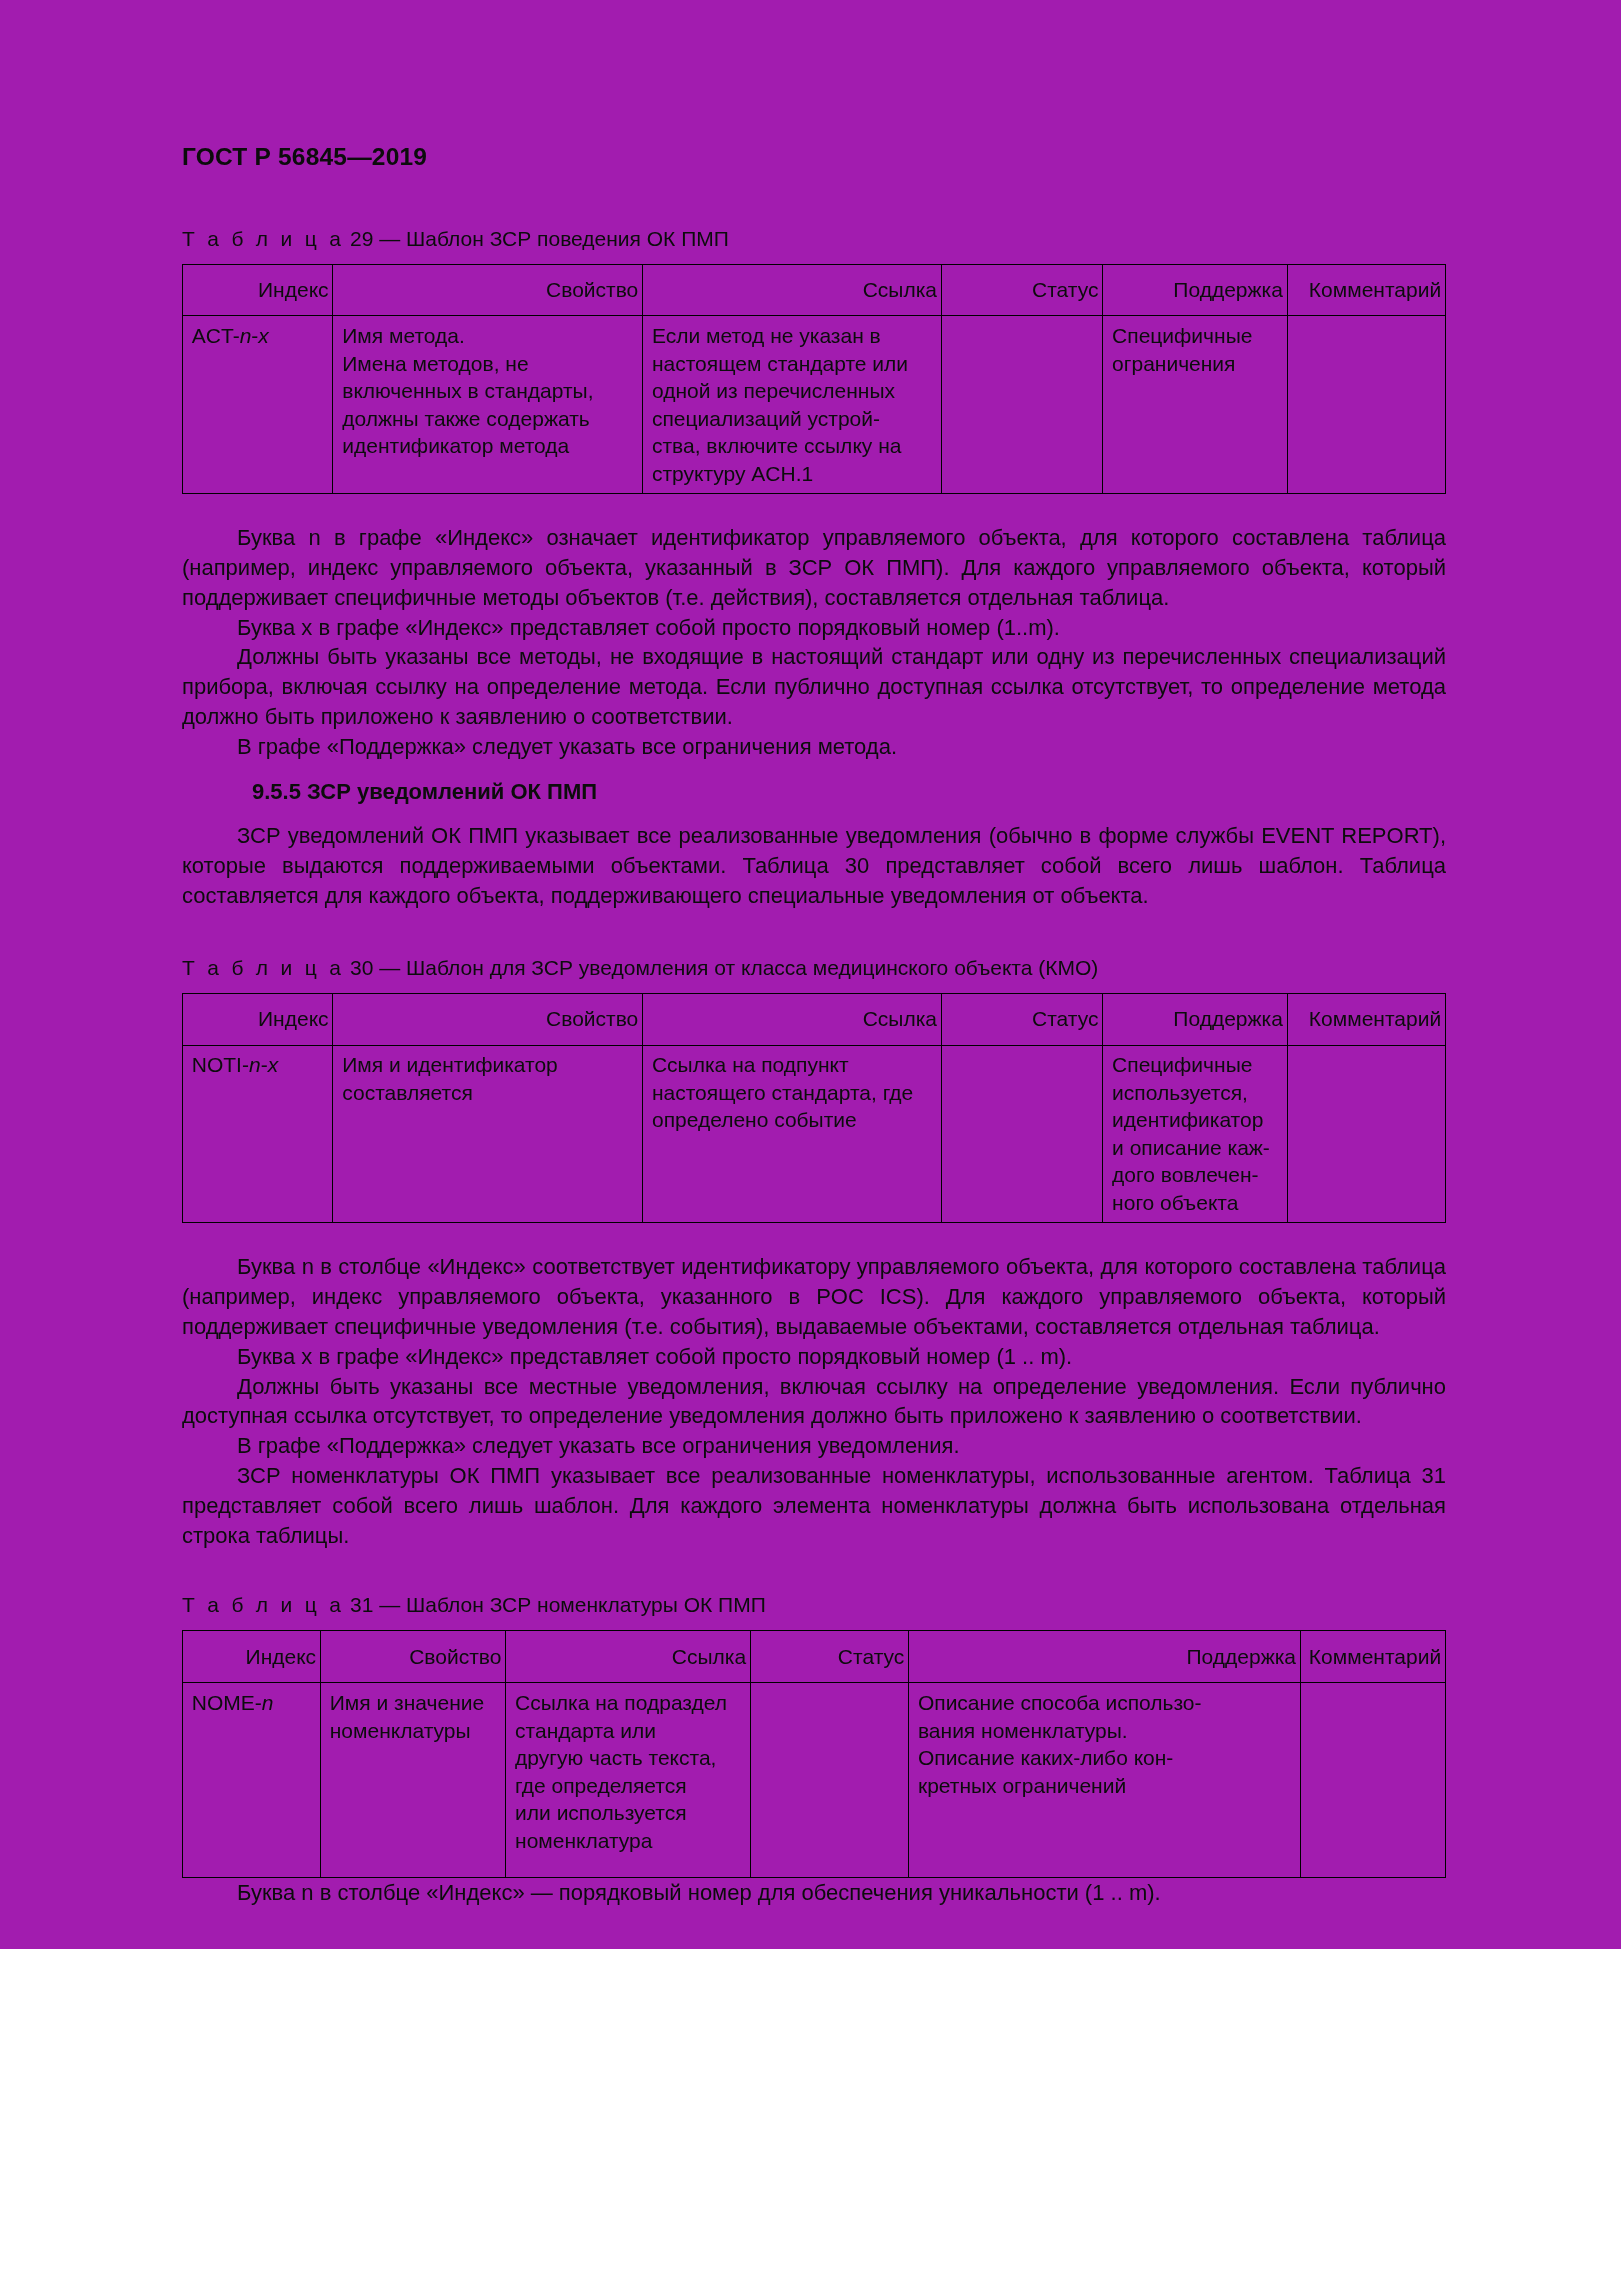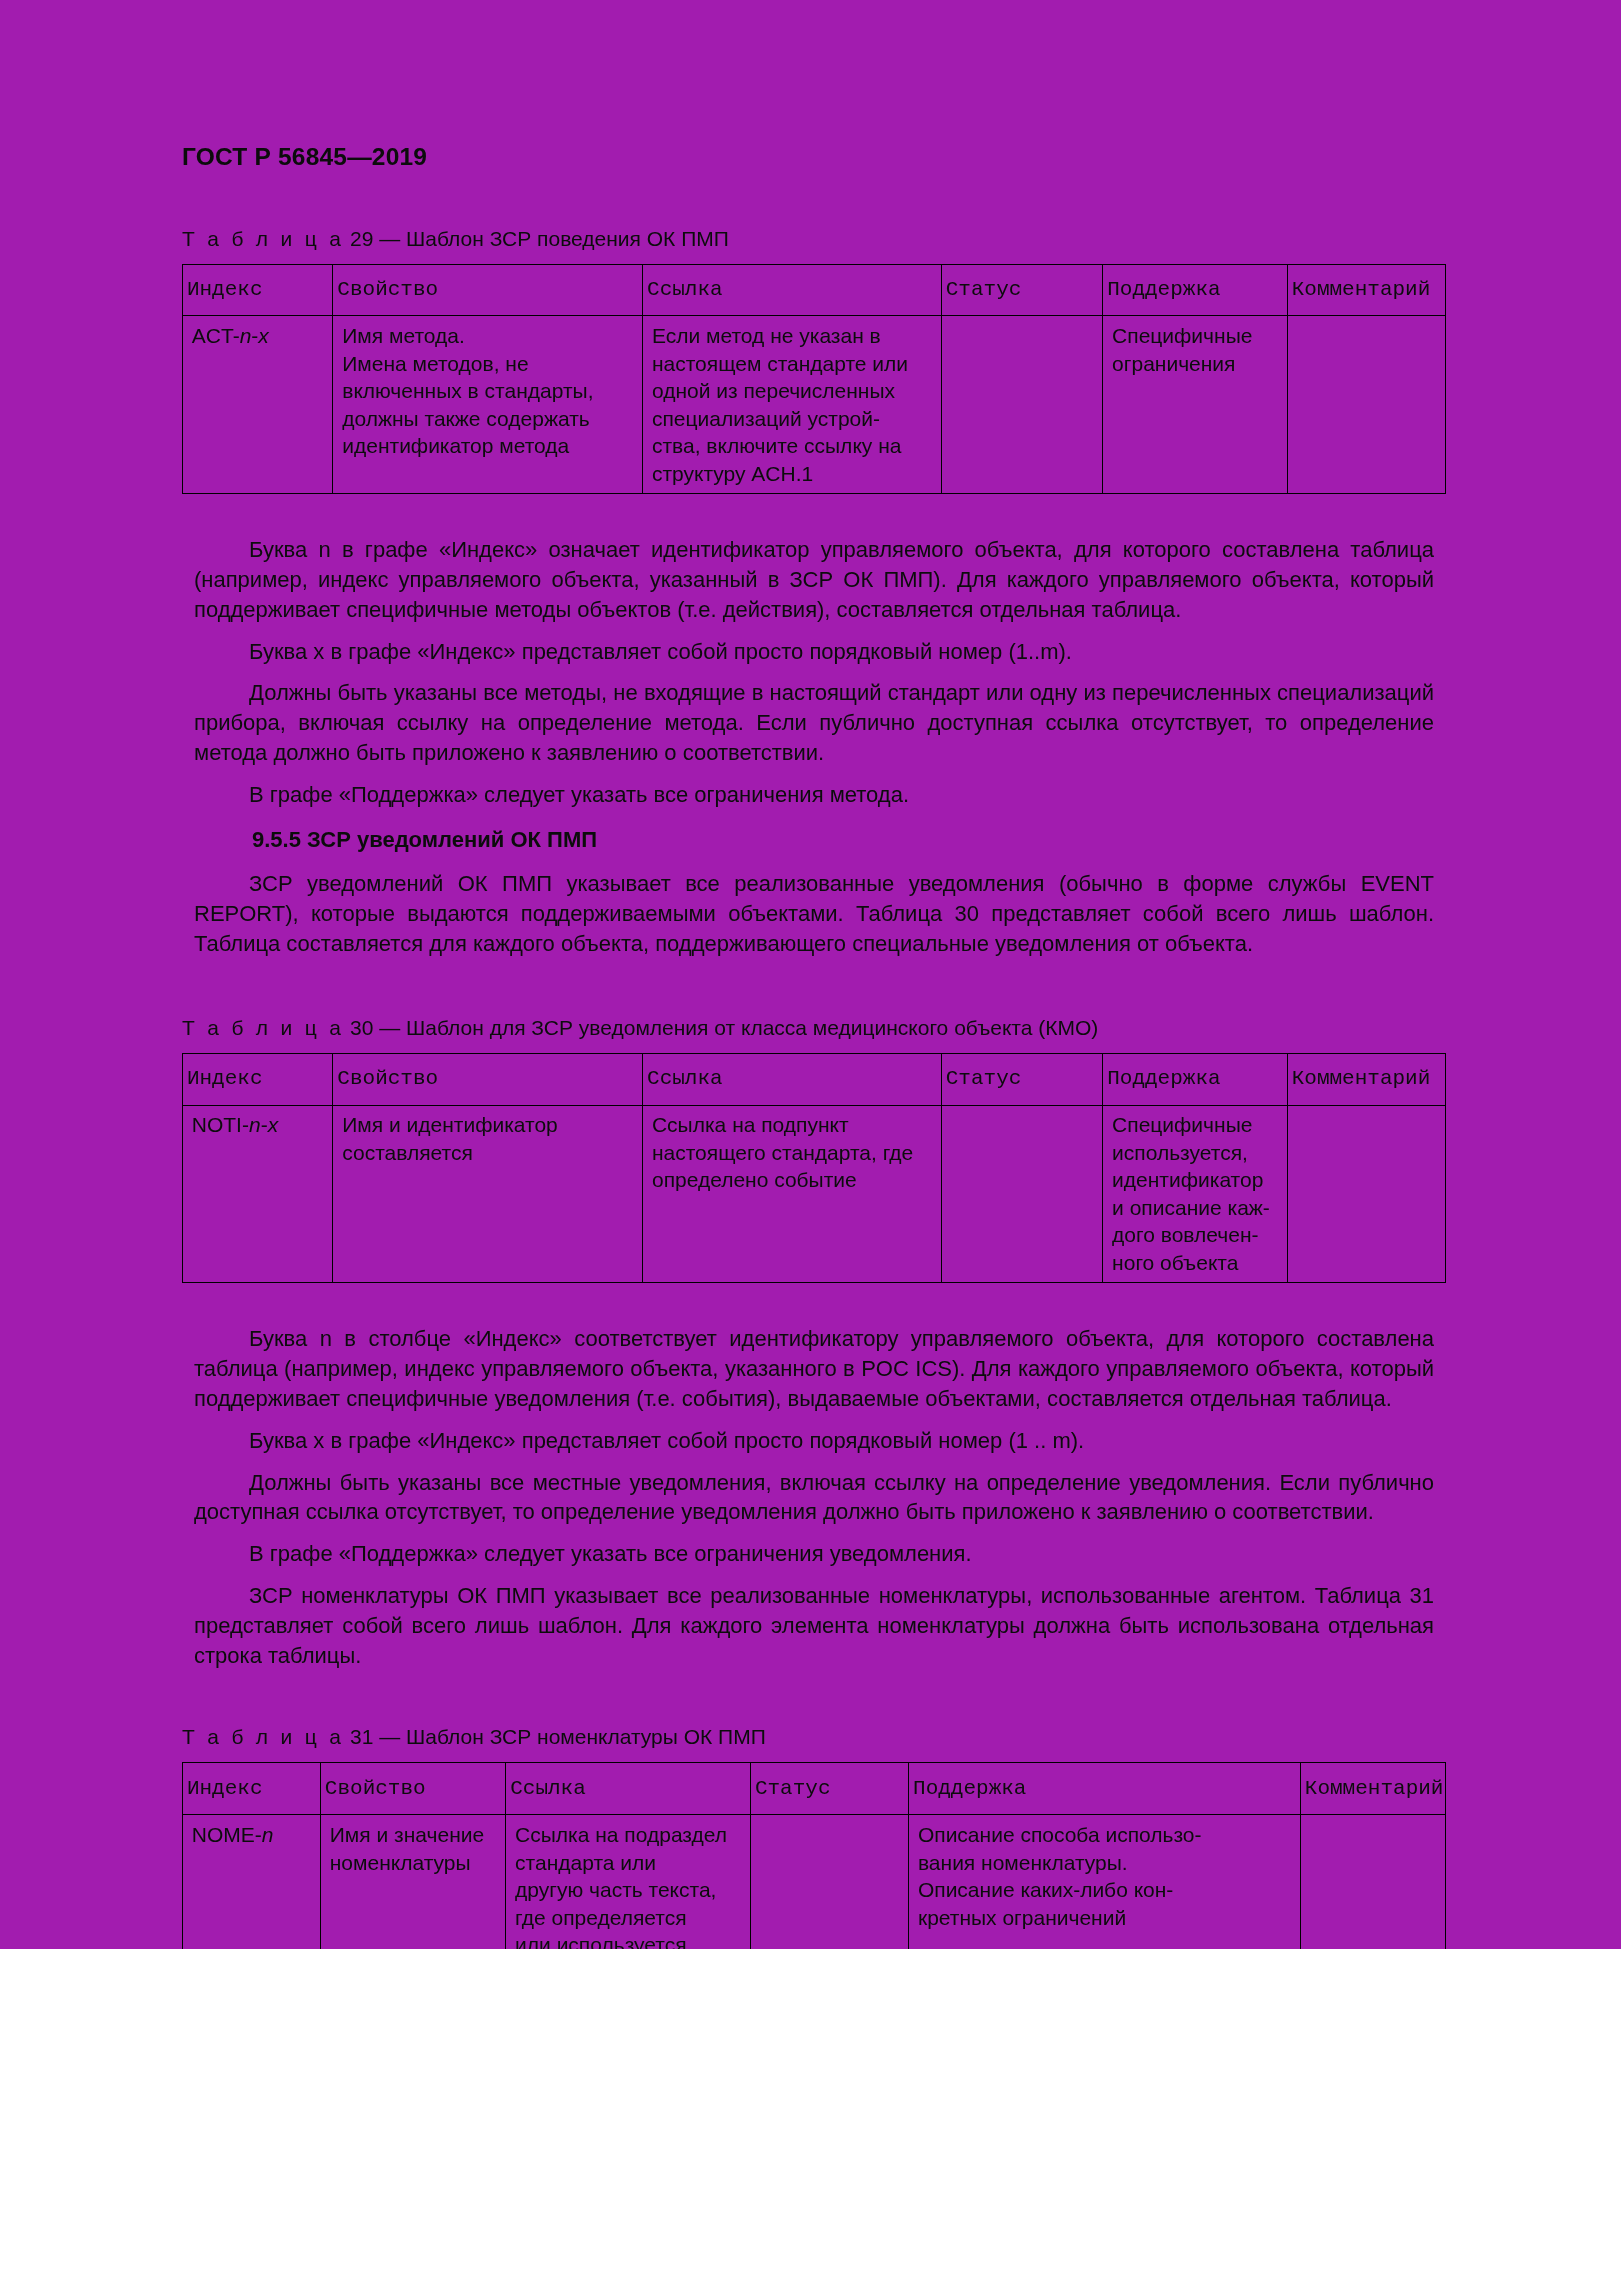--- a/index.html
+++ b/index.html
@@ -47,38 +47,37 @@
     margin: 0;
   }
   table.gost td, table.gost th {
     border: 1.6px solid #000;
     padding: 5.9px 7.8px 5.9px 8.8px;
     vertical-align: top;
     font-weight: normal;
     line-height: 1.31;
   }
   table.gost th {
-    text-align: left;
+    text-align: right;
     vertical-align: middle;
     height: 43px;
     padding: 3.9px 3.9px;
-    font-family: Liberation Mono, monospace;
   }
   table.gost td.cell-body {
     height: 163px;
   }
   table.gost td .ln {
     display: block;
     white-space: pre;
   }
   .it { font-style: italic; }
   p.body {
     font-size: 22px;
     line-height: 1.355;
-    margin: 12px;
+    margin: 0;
     text-align: justify;
     text-indent: 55px;
     hyphens: manual;
   }
   h4.sec {
     font-size: 22px;
     font-weight: bold;
     margin: 15px;
     line-height: 1.355;
     text-indent: 55px;

